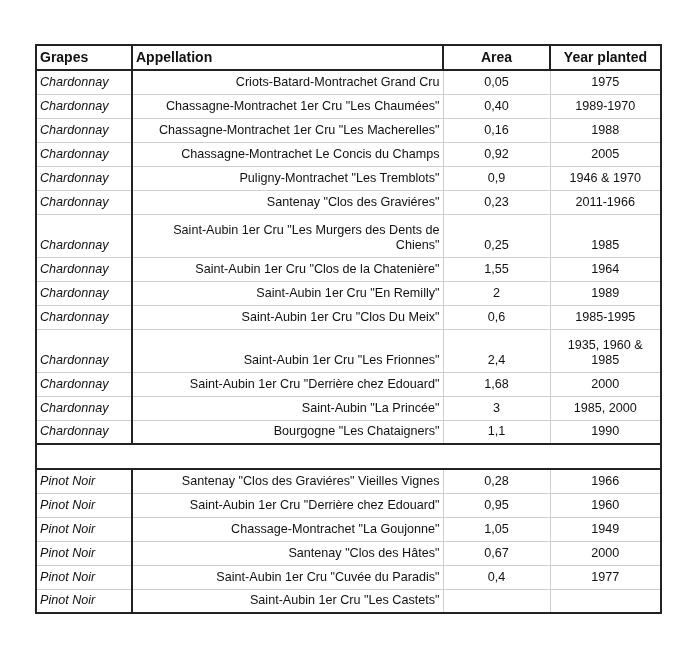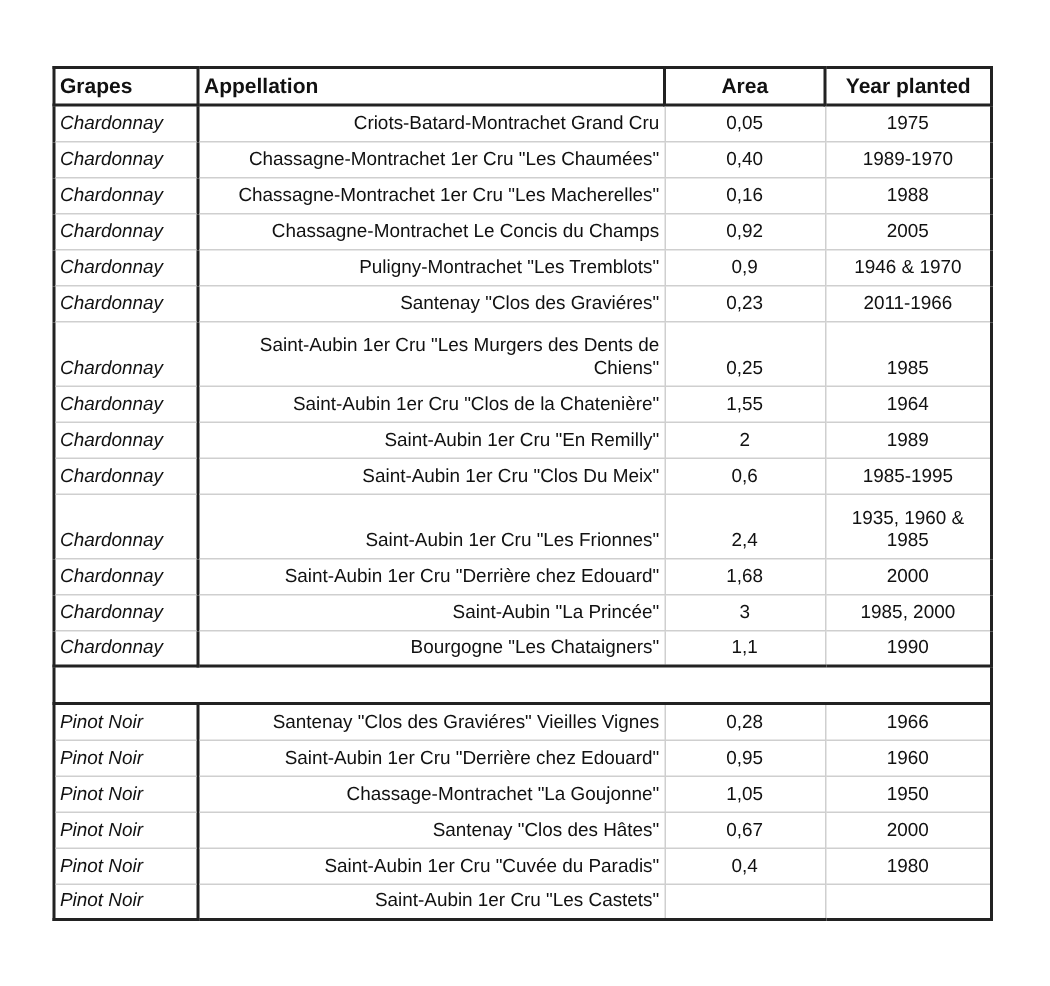--- a/index.html
+++ b/index.html
@@ -145,33 +145,33 @@
         <tr>
           <td class="c0">Pinot Noir</td>
           <td class="c1 wrap">Saint-Aubin 1er Cru "Derrière chez Edouard"</td>
           <td class="c2 center">0,95</td>
           <td class="c3 center wrap">1960</td>
         </tr>
         <tr>
           <td class="c0">Pinot Noir</td>
           <td class="c1 wrap">Chassage-Montrachet "La Goujonne"</td>
           <td class="c2 center">1,05</td>
-          <td class="c3 center wrap">1950</td>
+          <td class="c3 center wrap">1949</td>
         </tr>
         <tr>
           <td class="c0">Pinot Noir</td>
           <td class="c1 wrap">Santenay "Clos des Hâtes"</td>
           <td class="c2 center">0,67</td>
           <td class="c3 center wrap">2000</td>
         </tr>
         <tr>
           <td class="c0">Pinot Noir</td>
           <td class="c1 wrap">Saint-Aubin 1er Cru "Cuvée du Paradis"</td>
           <td class="c2 center">0,4</td>
-          <td class="c3 center wrap">1980</td>
+          <td class="c3 center wrap">1977</td>
         </tr>
         <tr class="last-block">
           <td class="c0">Pinot Noir</td>
           <td class="c1 wrap">Saint-Aubin 1er Cru "Les Castets"</td>
           <td class="c2 center"></td>
           <td class="c3 center wrap"></td>
         </tr>
       </tbody>
   </table>
 </div>

